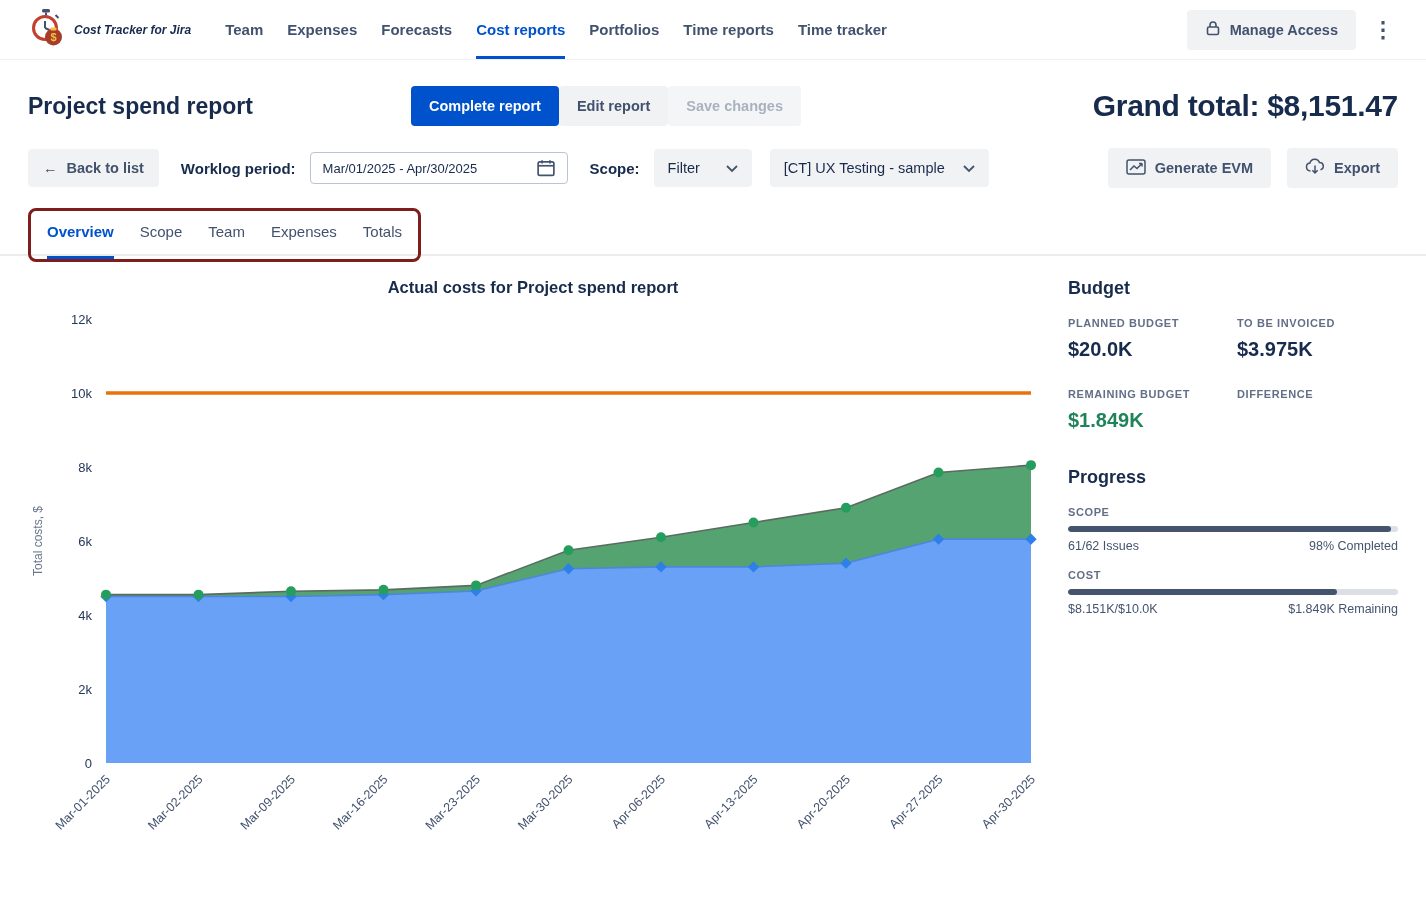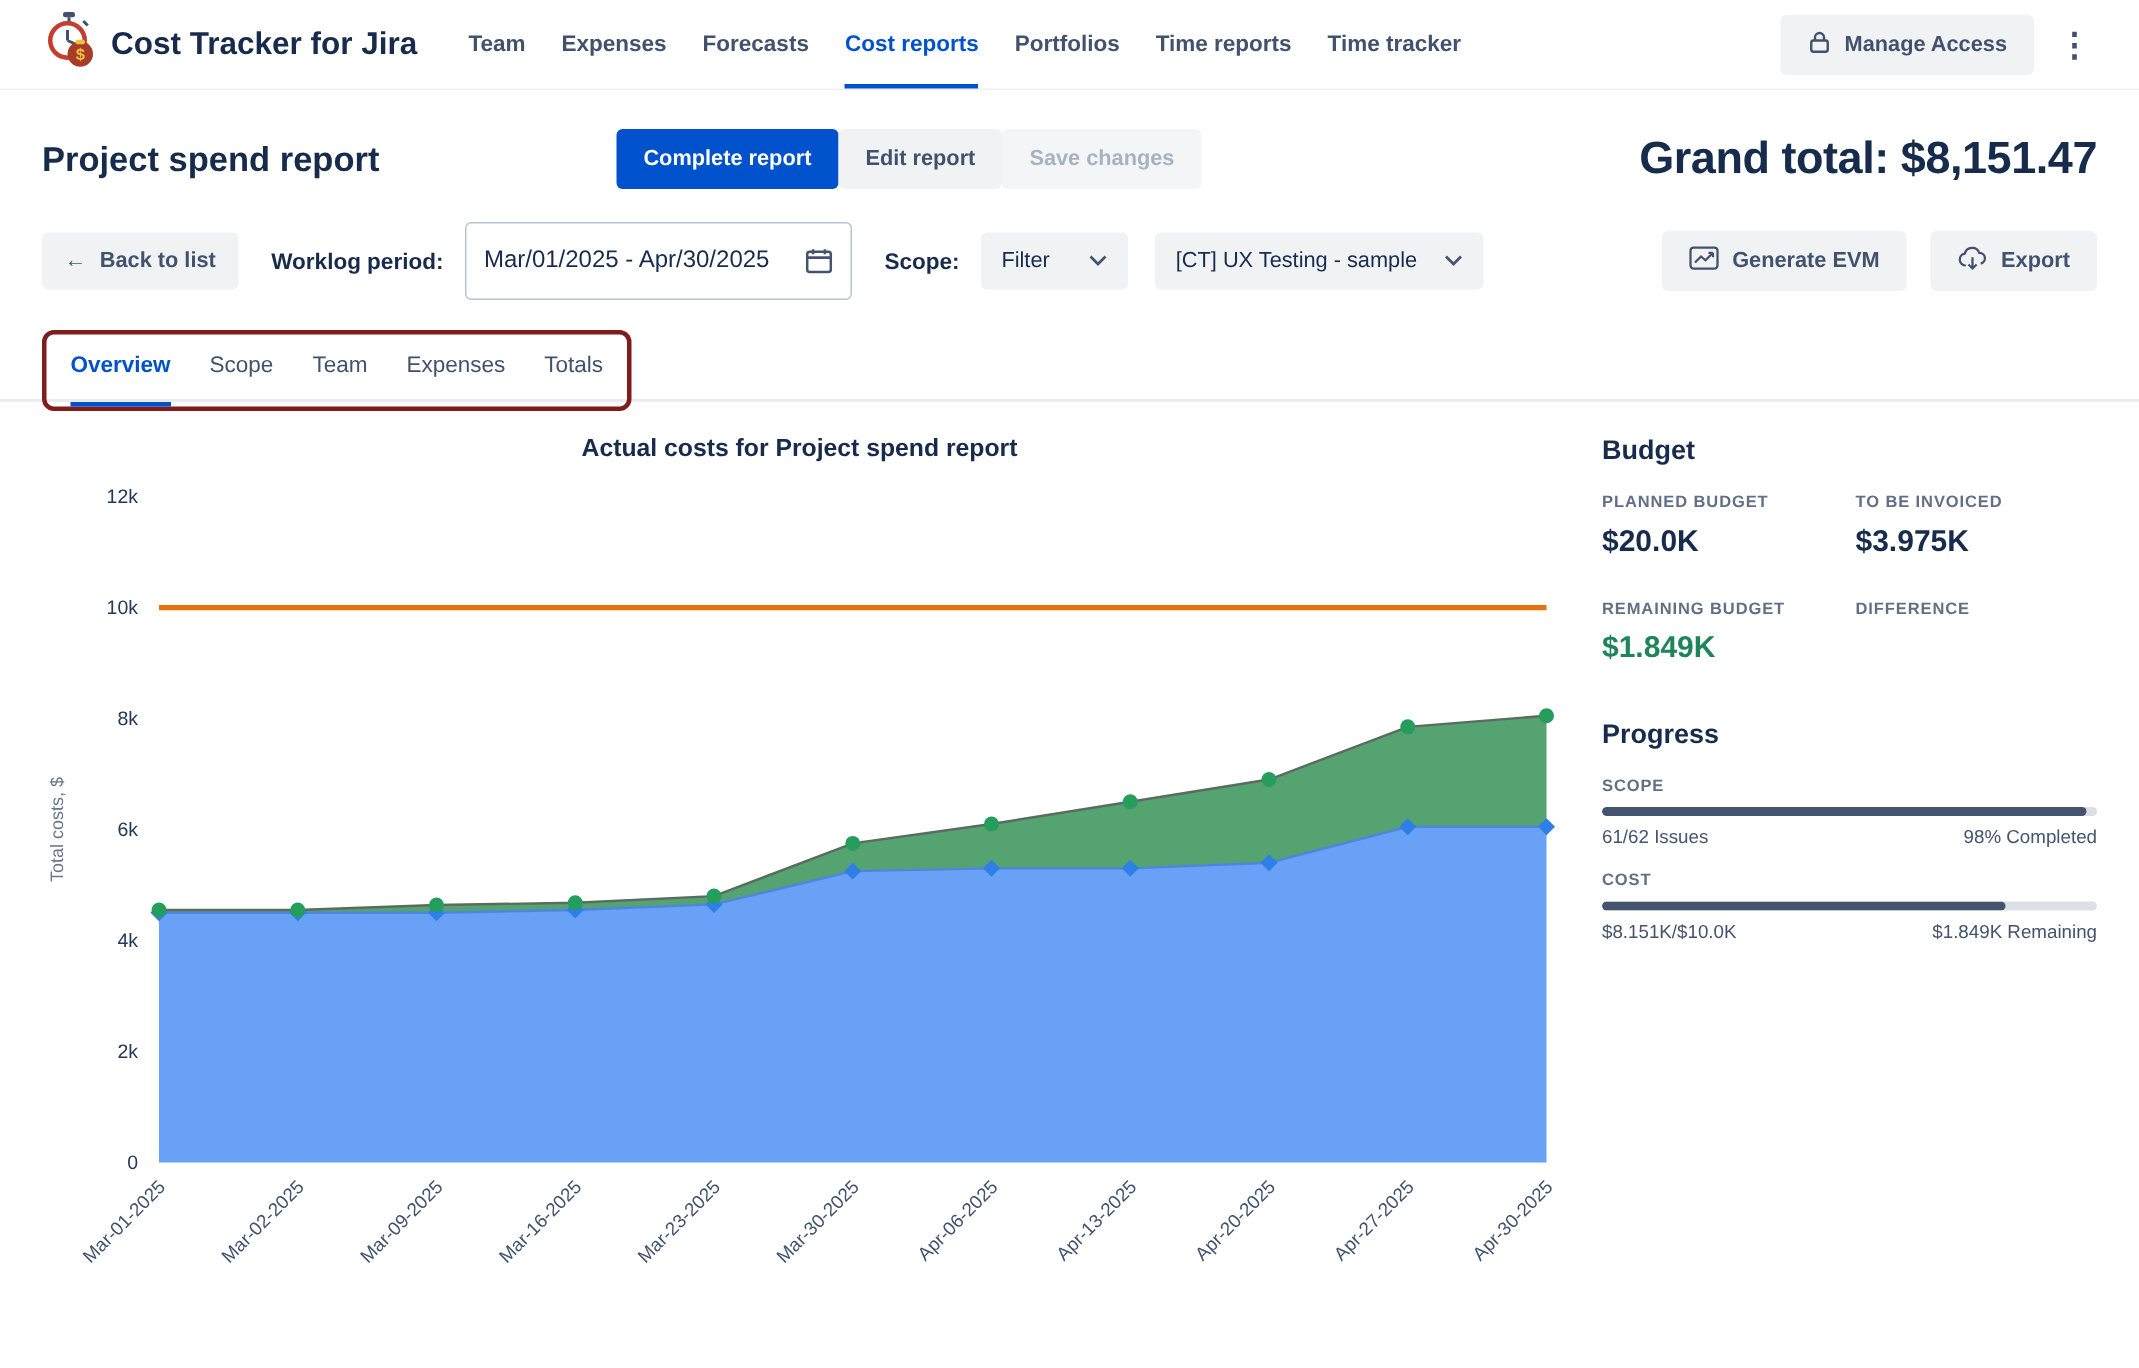--- a/index.html
+++ b/index.html
@@ -1,37 +1,37 @@
 <!DOCTYPE html>
 <html><head>
 <meta charset="utf-8">
 <style>
   *{box-sizing:border-box;margin:0;padding:0;}
   html,body{width:1426px;height:912px;overflow:hidden;}
   body{background:#fff;font-family:"Liberation Sans",sans-serif;color:#172b4d;}
   header{height:60px;display:flex;align-items:stretch;padding:0 28px;border-bottom:1px solid #f0f1f3;}
   .logo-area{display:flex;align-items:center;gap:10px;margin-right:34px;cursor:pointer;}
-  .app-title{font-size:21px;font-weight:700;white-space:nowrap;}
+  .app-title{font-size:12px;font-weight:700;white-space:nowrap;font-style:italic;}
   nav{display:flex;align-items:stretch;gap:24px;}
   .nav-item{display:flex;align-items:center;font-size:15px;font-weight:600;color:#42526e;cursor:pointer;border-bottom:3px solid transparent;border-top:3px solid transparent;white-space:nowrap;}
   .nav-item.active{color:#0052cc;border-bottom-color:#0052cc;}
   .header-right{margin-left:auto;display:flex;align-items:center;gap:12px;}
   .btn{display:inline-flex;align-items:center;gap:9px;height:40px;padding:0 18px;border:none;border-radius:4px;background:#f1f2f4;color:#42526e;font-size:14.5px;font-weight:600;font-family:inherit;cursor:pointer;white-space:nowrap;justify-content:flex-end;}
   .btn.primary{background:#0052cc;color:#fff;}
   .btn.disabled{background:#f4f5f7;color:#a9b2bf;cursor:default;}
   .btn.small{height:38px;padding:0 15px;}
   .kebab{font-size:22px;color:#42526e;width:30px;height:36px;display:flex;align-items:center;justify-content:center;cursor:pointer;font-weight:700;}
   main{padding:0 28px;}
   .title-row{display:flex;align-items:center;margin-top:26px;}
   .page-title{font-size:23px;font-weight:700;}
   .title-buttons{display:flex;margin-left:158px;}
   .grand-total{margin-left:auto;font-size:30px;font-weight:700;letter-spacing:-0.3px;}
   .toolbar-row{display:flex;align-items:center;margin-top:22px;}
   .field-label{font-size:15px;font-weight:600;margin-left:22px;}
-  .date-field{margin-left:14px;width:258px;height:52px;border:1.6px solid #bac4d4;border-radius:4px;display:flex;align-items:center;padding:0 12px;font-size:16px;cursor:pointer;background:#fff;justify-content:flex-end;}
+  .date-field{margin-left:14px;width:258px;height:32px;border:1.6px solid #bac4d4;border-radius:4px;display:flex;align-items:center;padding:0 12px;font-size:13px;cursor:pointer;background:#fff;justify-content:flex-end;}
   .date-field .cal{margin-left:auto;display:flex;}
   .select{margin-left:14px;height:38px;background:#f1f2f4;border-radius:4px;display:flex;align-items:center;gap:26px;padding:0 14px;font-size:14.5px;cursor:pointer;}
   .select.project{margin-left:18px;gap:18px;}
   .toolbar-right{margin-left:auto;display:flex;gap:16px;}
   .tabs-row{position:relative;margin-top:20px;height:54px;}
   .tabs-divider{position:absolute;left:-28px;right:-28px;top:46px;height:2px;background:#ebecf0;}
   .tabs-highlight{position:absolute;left:0;top:0;display:flex;gap:26px;padding:12px 16px 0;border:3px solid #7f1d1d;border-radius:8px;height:54px;}
   .tab{font-size:15px;font-weight:500;color:#42526e;cursor:pointer;padding-bottom:9px;border-bottom:3px solid transparent;white-space:nowrap;}
   .tab.active{color:#0052cc;font-weight:700;border-bottom-color:#0052cc;}
   .content-row{display:flex;margin-top:2px;}

